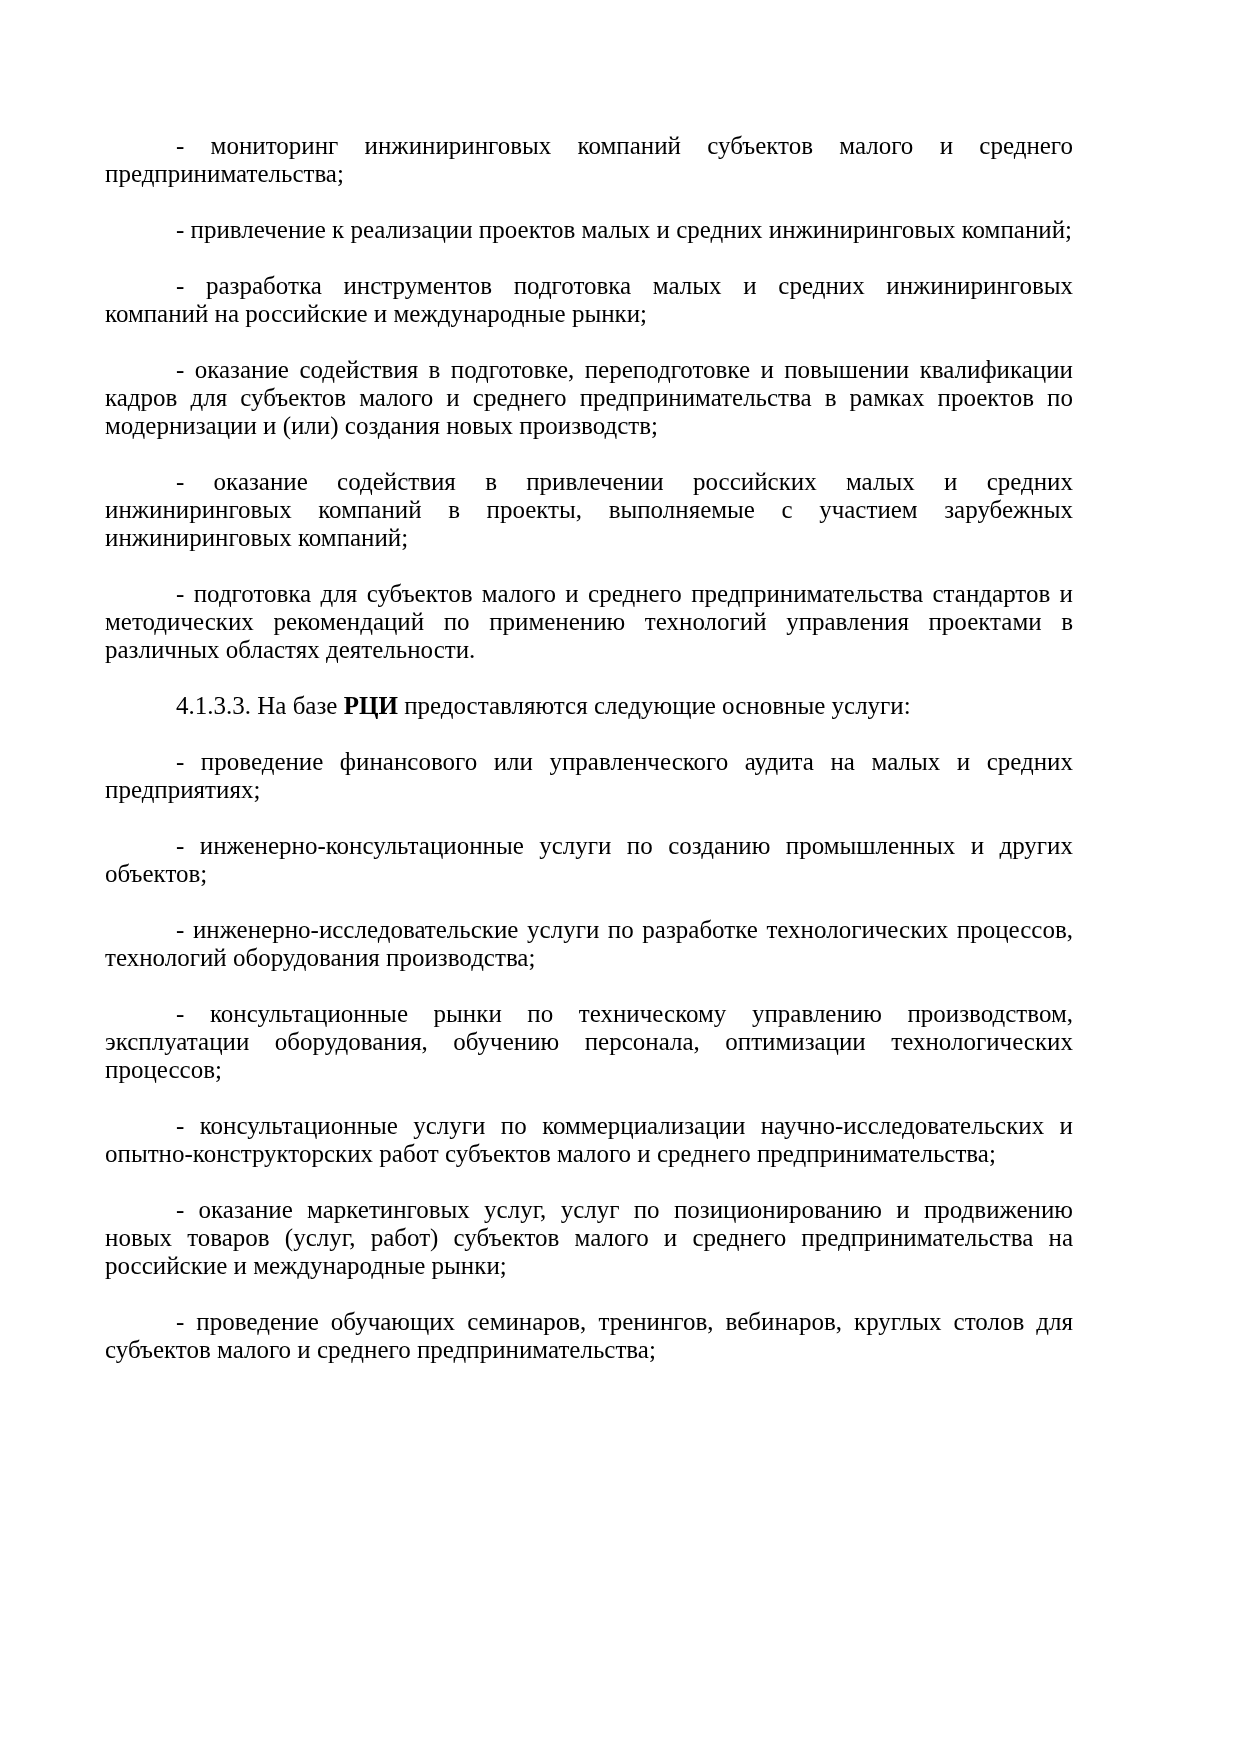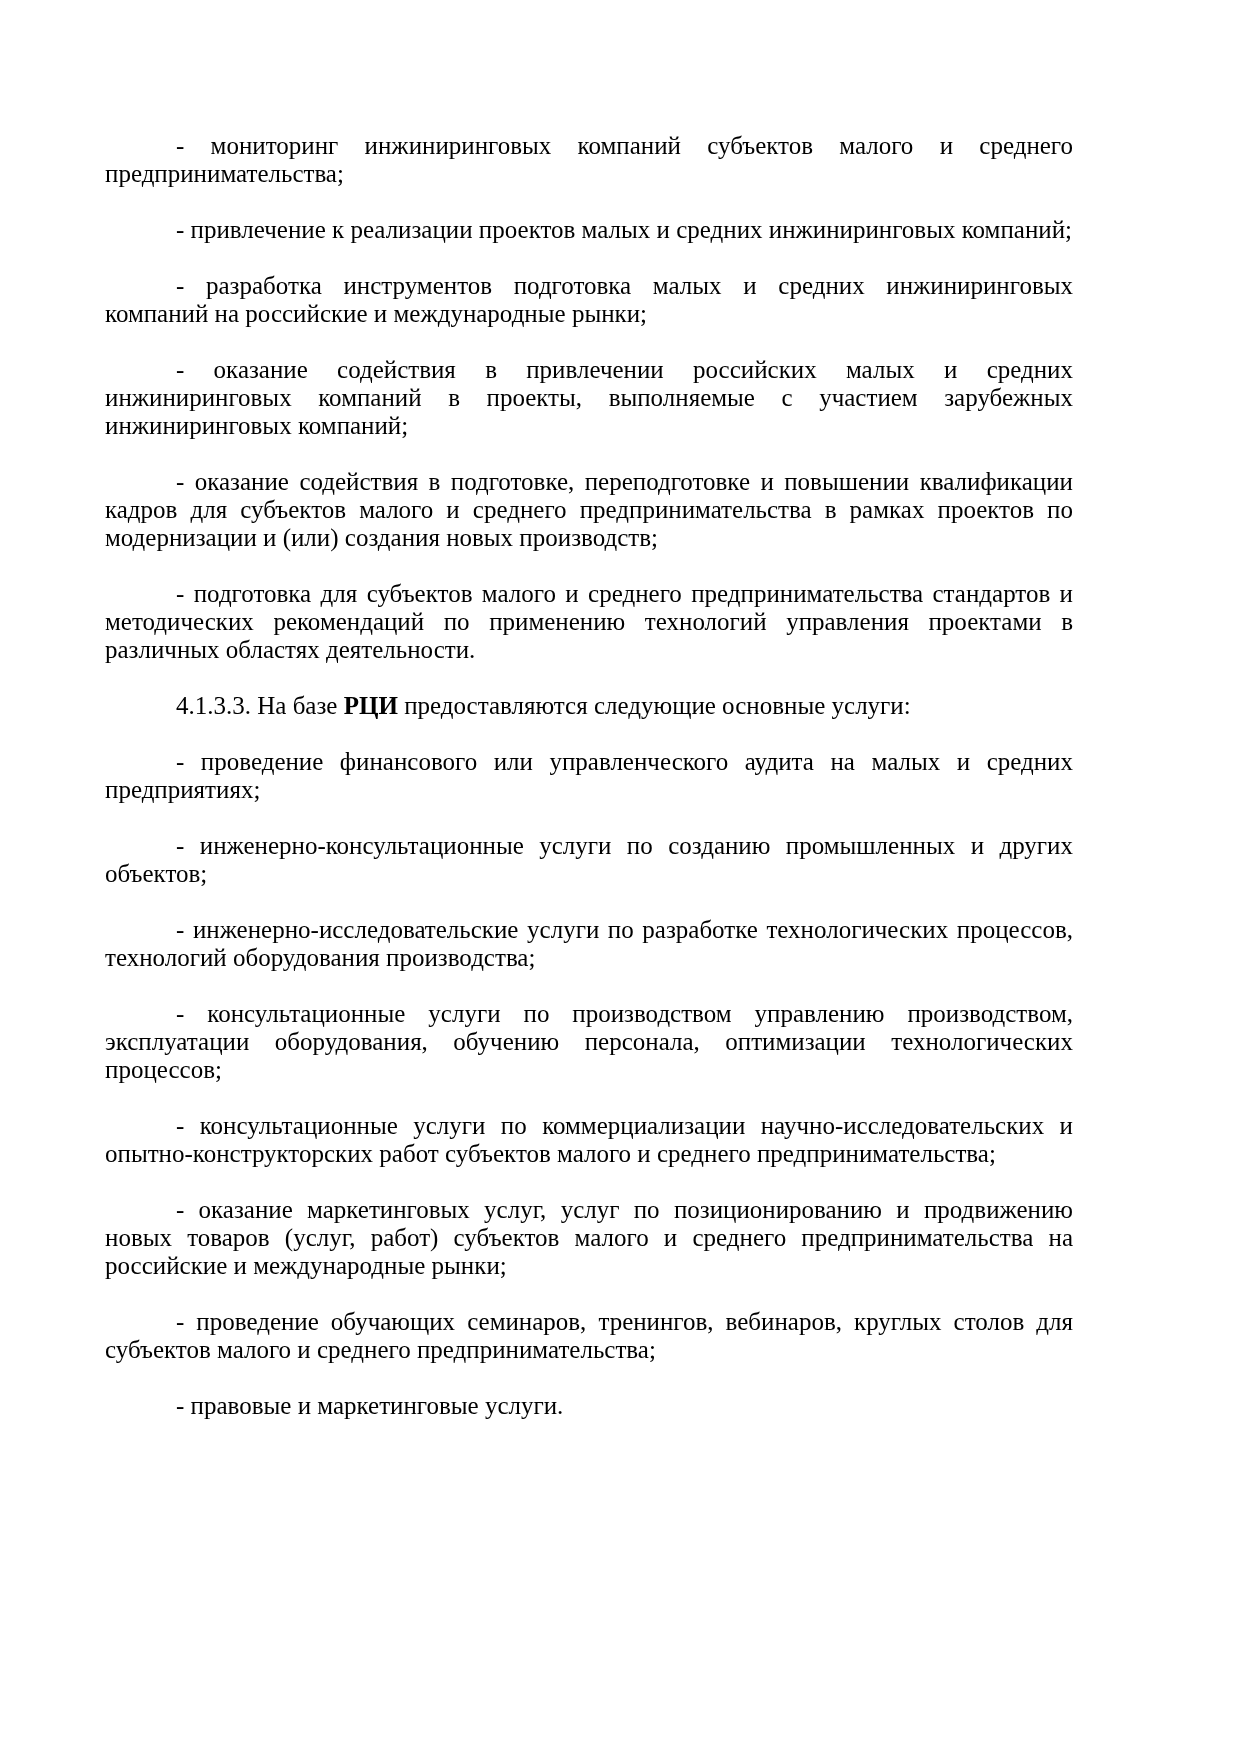--- a/index.html
+++ b/index.html
@@ -34,28 +34,27 @@
   }
 </style>
 </head>
 <body>
 
 <div class="page">
 
   <p>- мониторинг инжиниринговых компаний субъектов малого и среднего предпринимательства;</p>
   <p>- привлечение к реализации проектов малых и средних инжиниринговых компаний;</p>
   <p>- разработка инструментов подготовка малых и средних инжиниринговых компаний на российские и международные рынки;</p>
+  <p>- оказание содействия в подготовке, переподготовке и повышении квалификации кадров для субъектов малого и среднего предпринимательства в рамках проектов по модернизации и (или) создания новых производств;</p>
   <p>- оказание содействия в привлечении российских малых и средних инжиниринговых компаний в проекты, выполняемые с участием зарубежных инжиниринговых компаний;</p>
-  <p>- оказание содействия в подготовке, переподготовке и повышении квалификации кадров для субъектов малого и среднего предпринимательства в рамках проектов по модернизации и (или) создания новых производств;</p>
   <p>- подготовка для субъектов малого и среднего предпринимательства стандартов и методических рекомендаций по применению технологий управления проектами в различных областях деятельности.</p>
 
   <p><span>4.1.3.3. На базе </span><span class="bold-term">РЦИ</span><span> предоставляются следующие основные услуги:</span></p>
 
   <p>- проведение финансового или управленческого аудита на малых и средних предприятиях;</p>
   <p>- инженерно-консультационные услуги по созданию промышленных и других объектов;</p>
   <p>- инженерно-исследовательские услуги по разработке технологических процессов, технологий оборудования производства;</p>
-  <p>- консультационные услуги по производством управлению производством, эксплуатации оборудования, обучению персонала, оптимизации технологических процессов;</p>
+  <p>- консультационные рынки по техническому управлению производством, эксплуатации оборудования, обучению персонала, оптимизации технологических процессов;</p>
   <p>- консультационные услуги по коммерциализации научно-исследовательских и опытно-конструкторских работ субъектов малого и среднего предпринимательства;</p>
   <p>- оказание маркетинговых услуг, услуг по позиционированию и продвижению новых товаров (услуг, работ) субъектов малого и среднего предпринимательства на российские и международные рынки;</p>
   <p>- проведение обучающих семинаров, тренингов, вебинаров, круглых столов для субъектов малого и среднего предпринимательства;</p>
-  <p>- правовые и маркетинговые услуги.</p>
 
 </div>
 
 </body></html>

